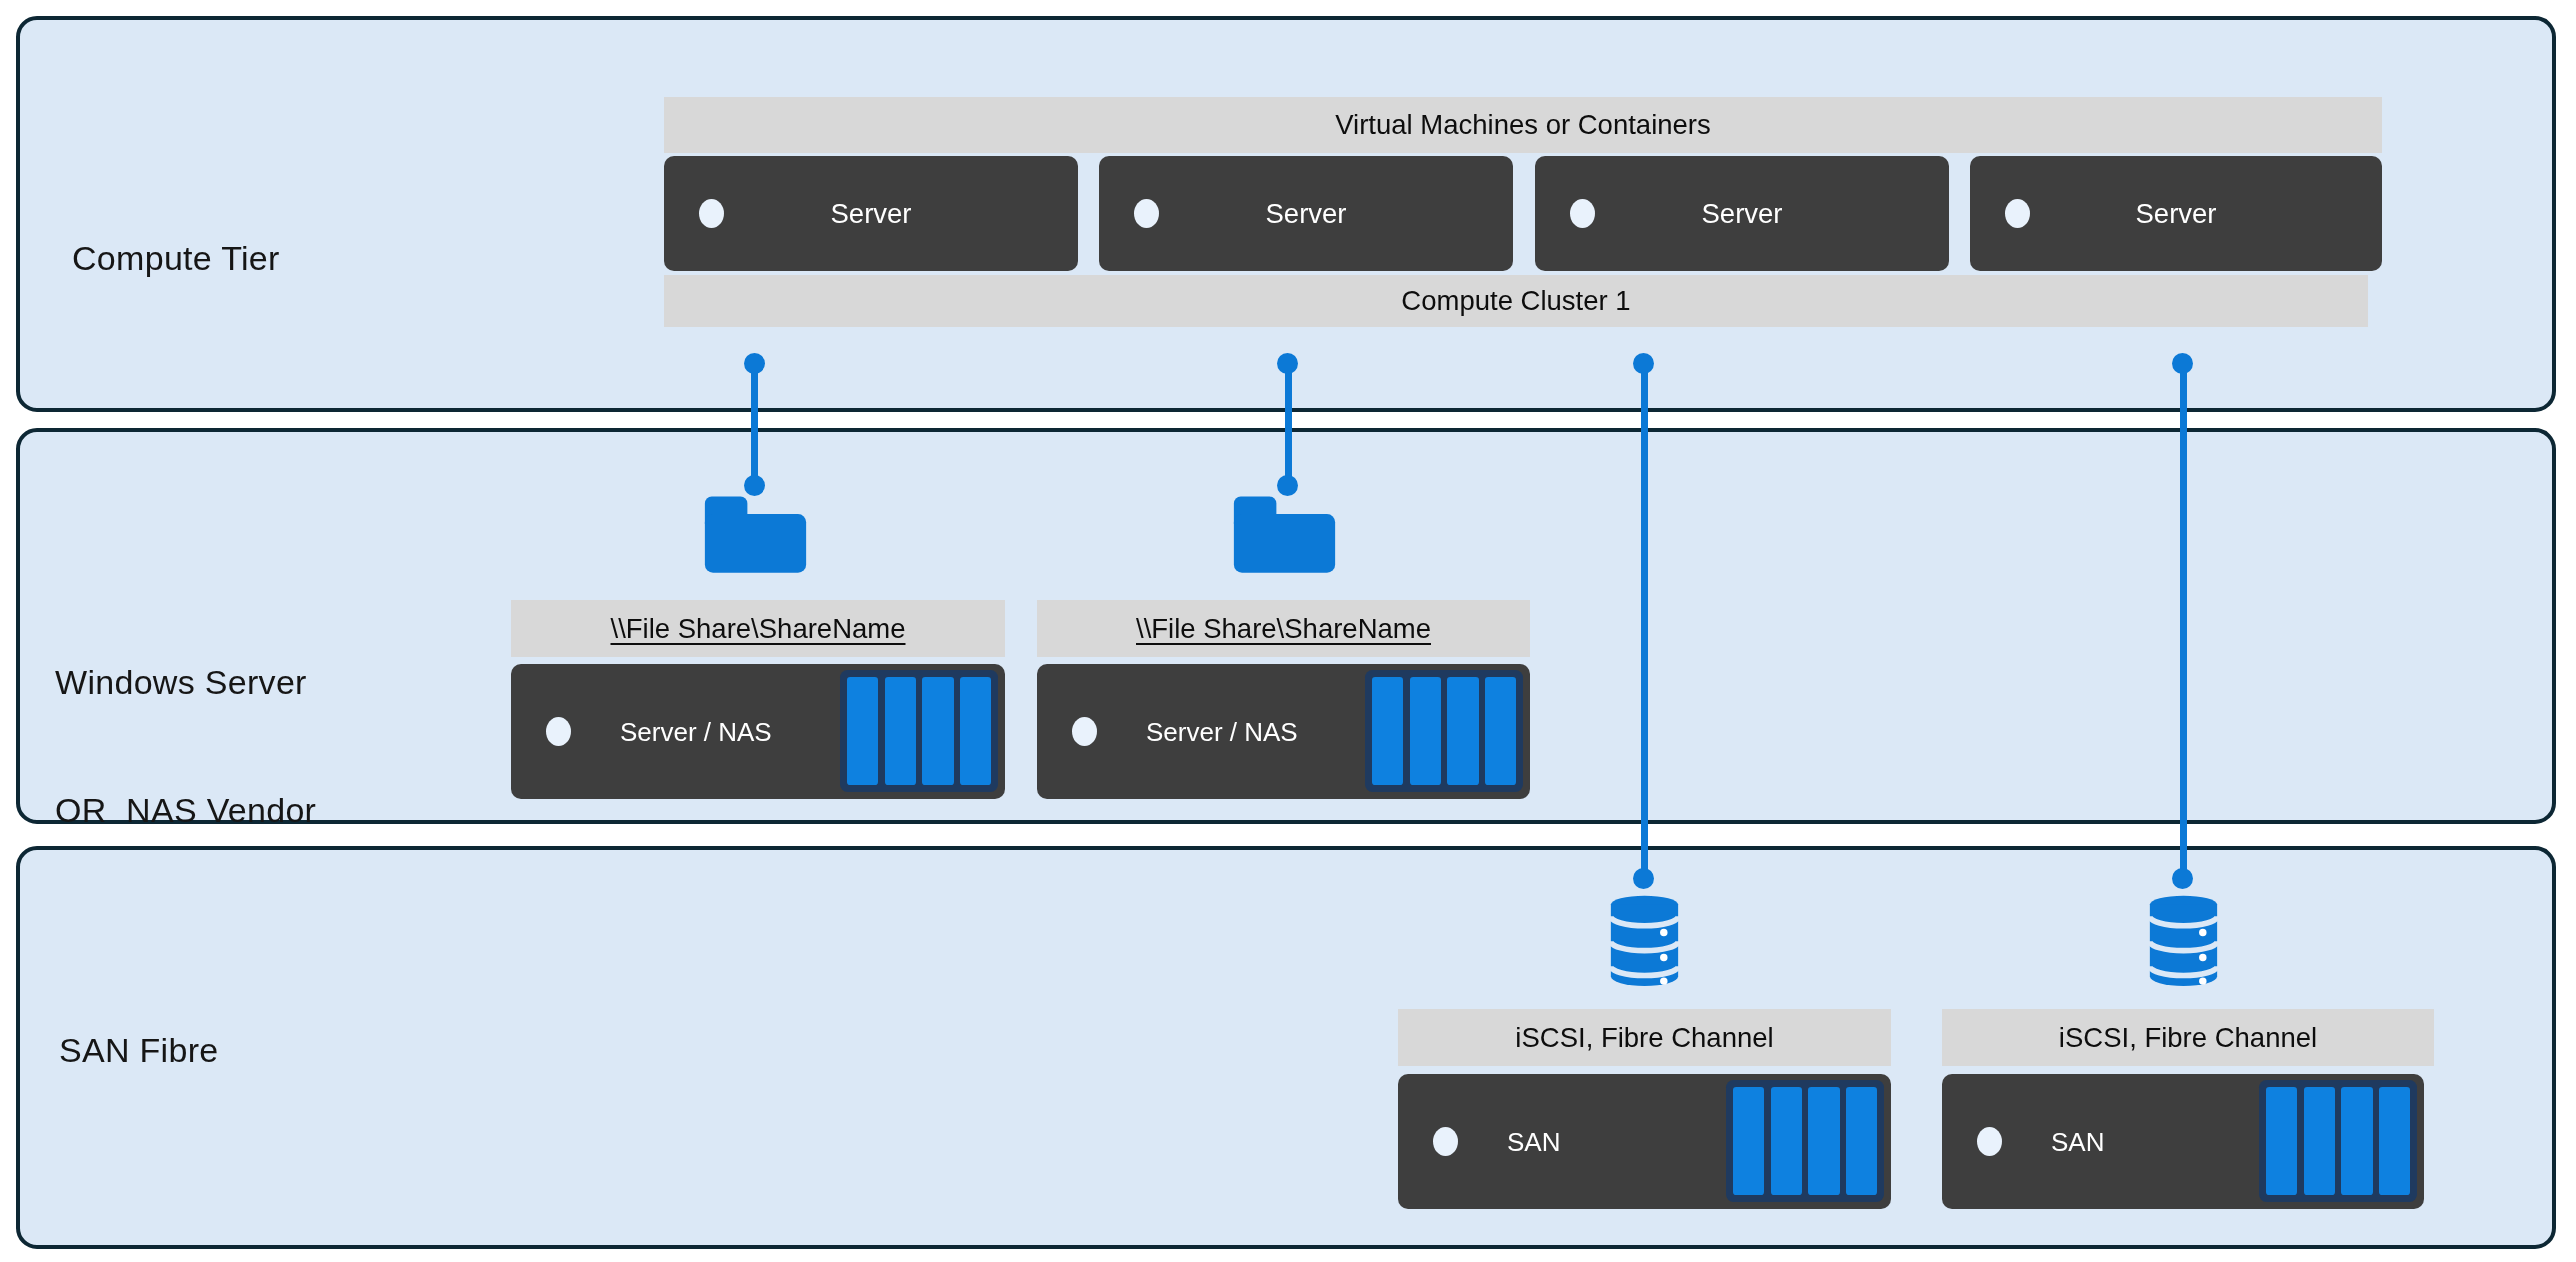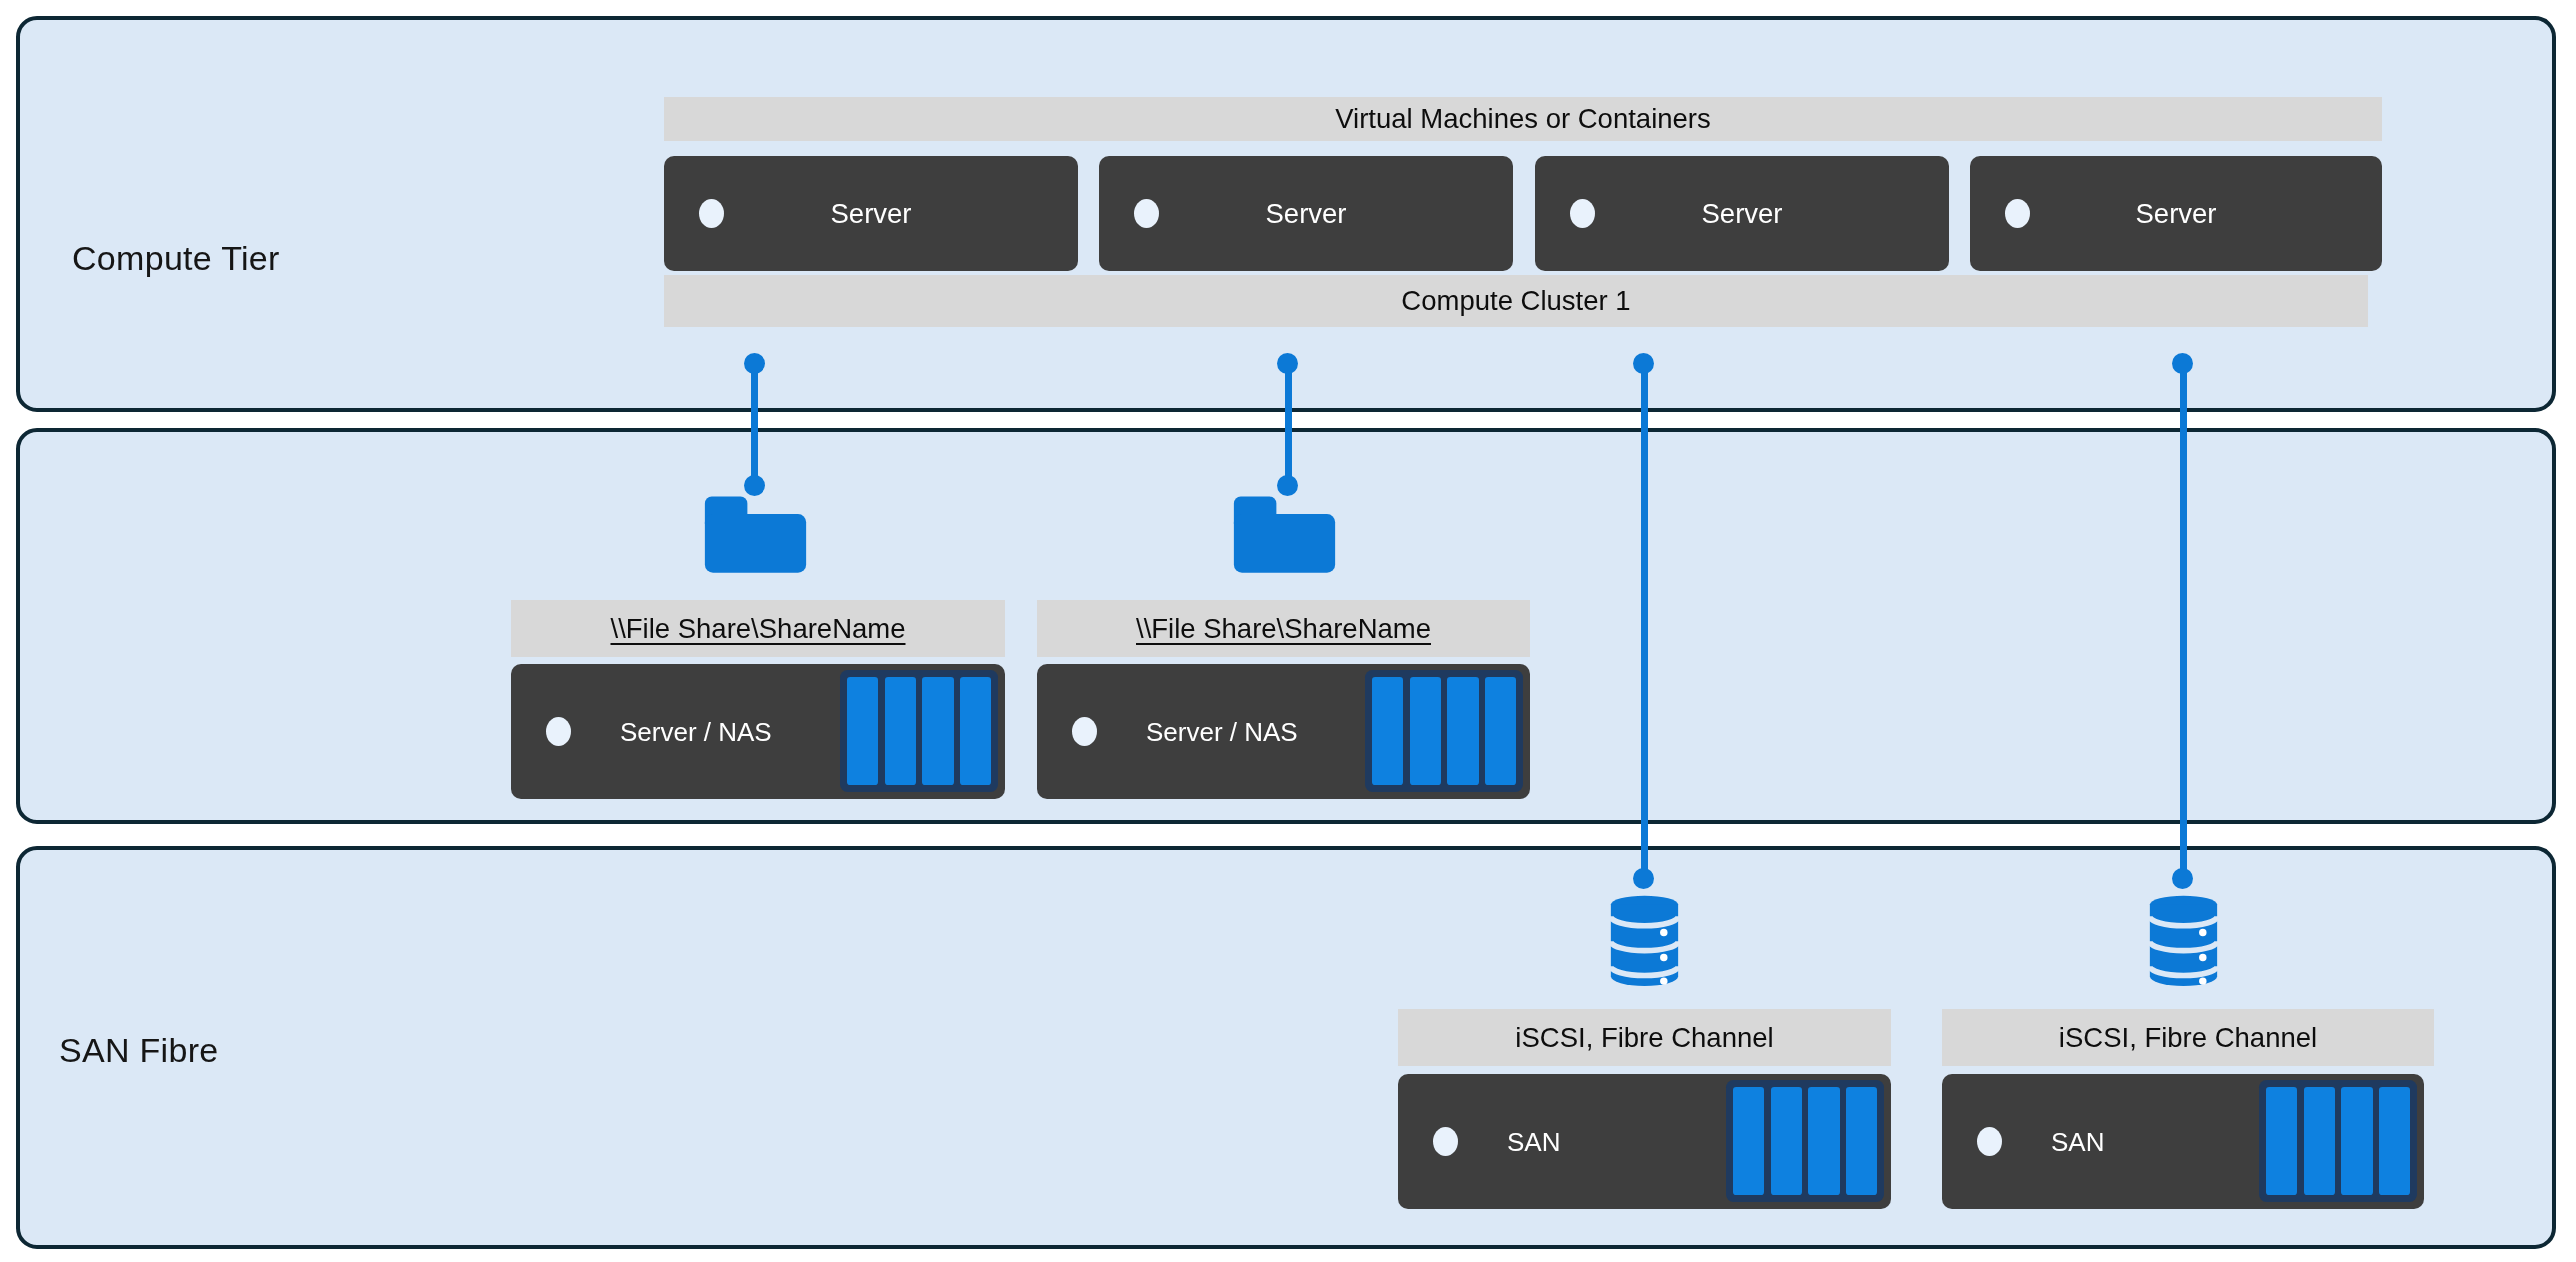--- a/index.html
+++ b/index.html
@@ -32,24 +32,28 @@
 <body>
 
 <div id="canvas">
 
   <div class="tier" style="top:16px;height:396px;"></div>
   <div class="tier" style="top:428px;height:396px;"></div>
   <div class="tier" style="top:846px;height:403px;"></div>
 
   <div class="tier-label" style="left:72px;top:195px;margin-top:44px;">Compute Tier</div>
 
+  <div class="tier-label" style="left:55px;top:579px;">
+    <div class="line">Windows Server</div>
+    <div class="line">OR  NAS Vendor</div>
+  </div>
 
   <div class="tier-label" style="left:59px;top:1031px;">SAN Fibre</div>
 
-  <div class="gray-bar" style="left:664px;top:97px;width:1718px;height:44px;">
+  <div class="gray-bar" style="left:664px;top:97px;width:1718px;height:56px;">
     <span>Virtual Machines or Containers</span>
   </div>
 
   <div class="dark-box" style="left:664px;top:156px;width:414px;height:115px;">
     <span class="led" style="left:35px;top:43px;"></span>
     <span>Server</span>
   </div>
   <div class="dark-box" style="left:1099px;top:156px;width:414px;height:115px;">
     <span class="led" style="left:35px;top:43px;"></span>
     <span>Server</span>

